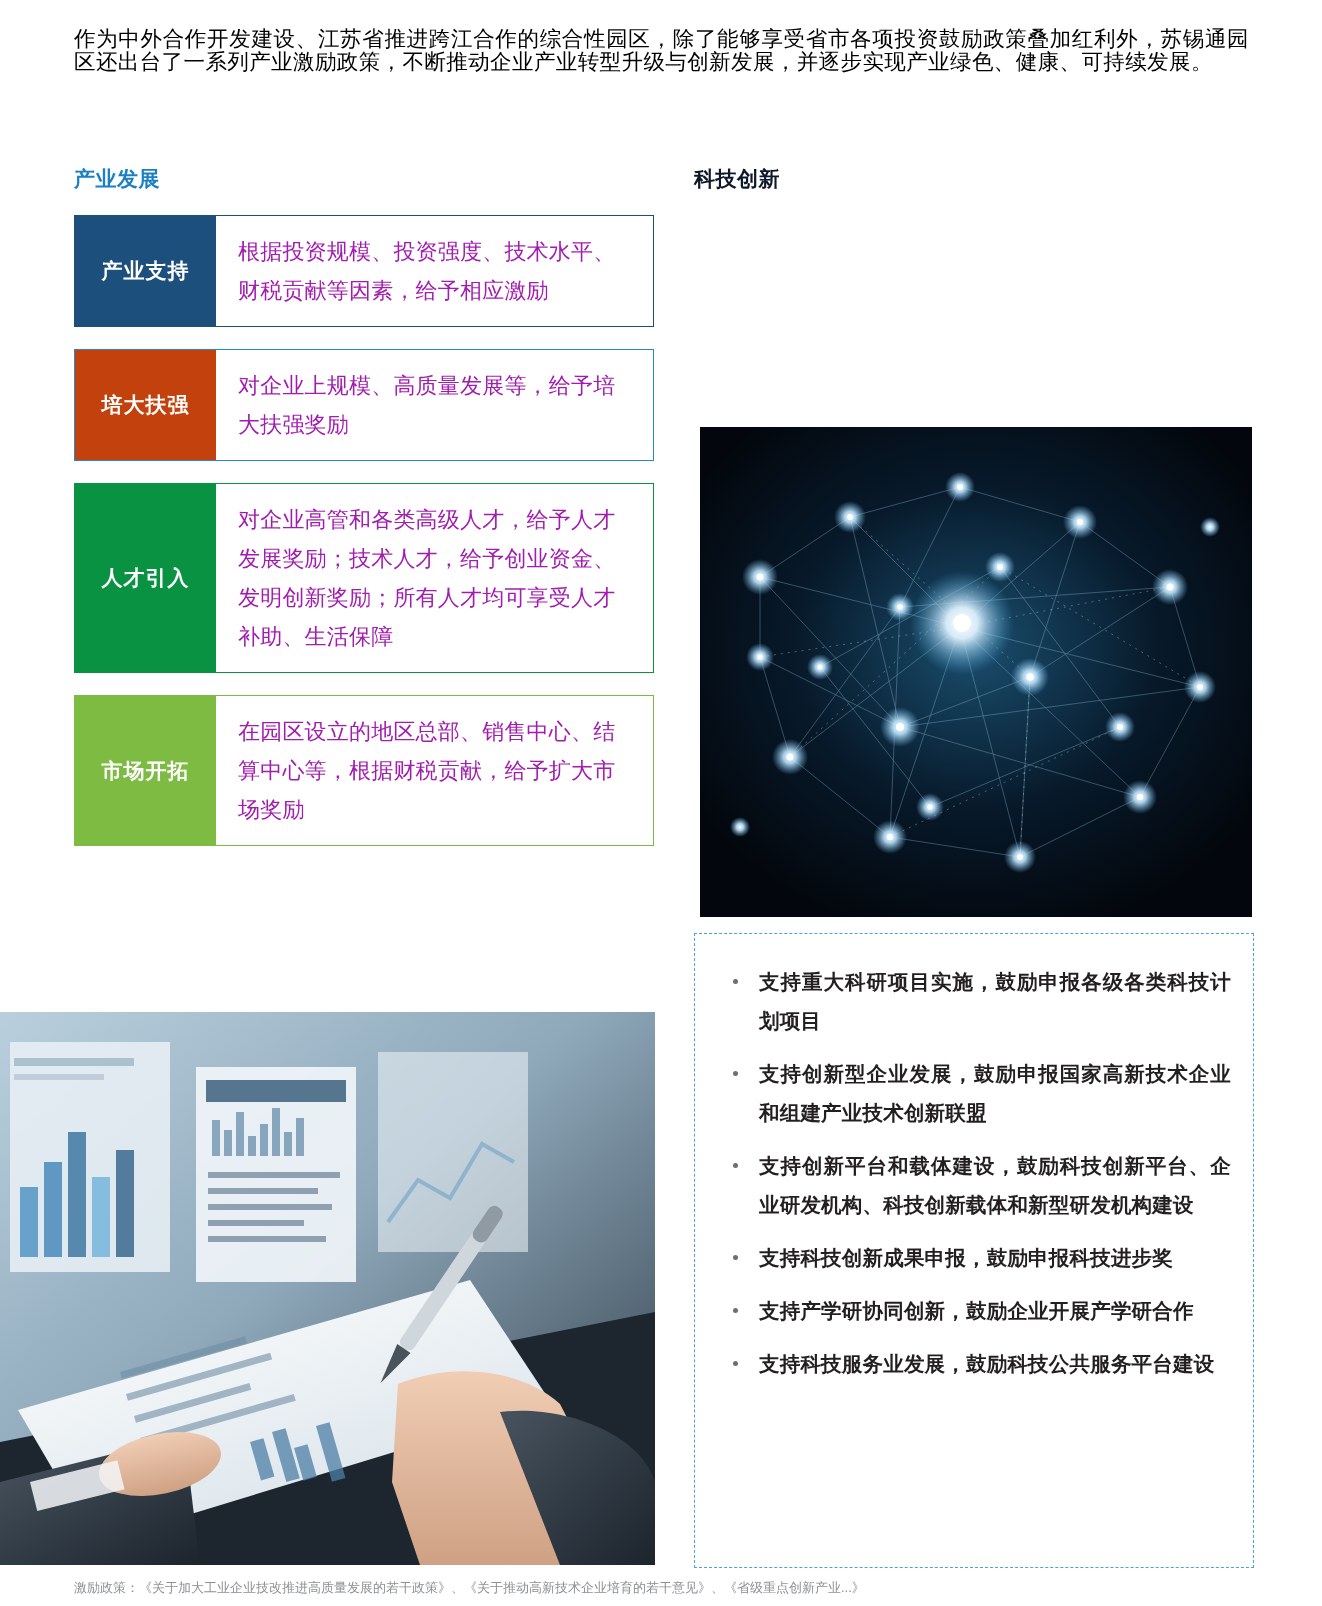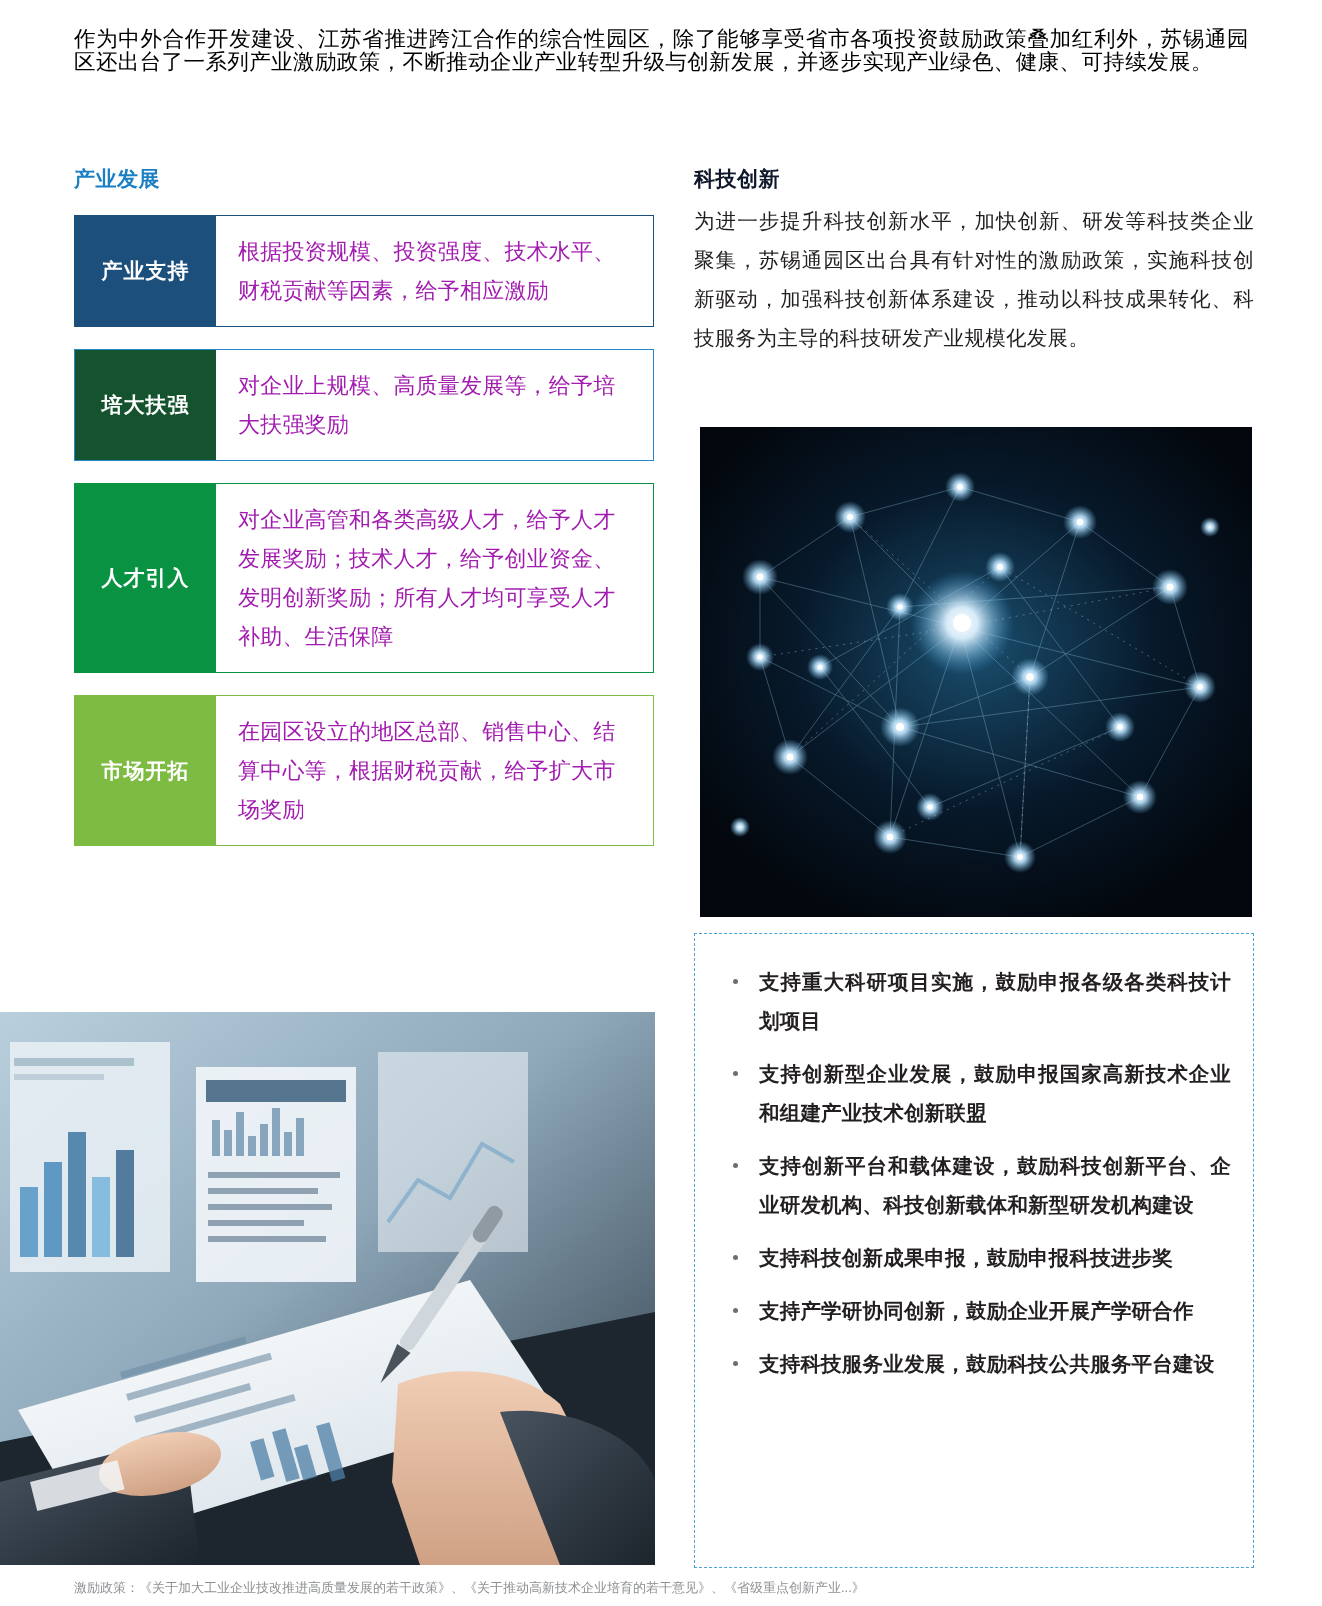--- a/index.html
+++ b/index.html
@@ -93,21 +93,21 @@
     padding: 16px 18px 16px 22px;
     font-size: 22px;
     line-height: 39px;
     letter-spacing: 0.2px;
     color: #a21caf;
     box-sizing: border-box;
   }
   .card.c1 { border-color: #1d4f7c; }
   .card.c1 .tag { background: #1d4f7c; }
   .card.c2 { border-color: #2389ca; }
-  .card.c2 .tag { background: #14532d; }
+  .card.c2 .tag { background: #c2410c; }
   .card.c3 { border-color: #0a9243; }
   .card.c3 .tag { background: #0a9243; }
   .card.c4 { border-color: #7dbb42; }
   .card.c4 .tag { background: #7dbb42; }
 
   .card.c1 { min-height: 98px; }
   .card.c2 { min-height: 98px; }
   .card.c3 { min-height: 176px; }
   .card.c4 { min-height: 137px; }
 
@@ -294,21 +294,20 @@
         <rect x="404" y="180" width="16" height="170" rx="7" fill="#cfd6dc"></rect>
         <rect x="404" y="180" width="16" height="40" rx="7" fill="#8f9aa3"></rect>
         <polygon points="404,350 420,350 412,392" fill="#4a535b"></polygon>
       </g>
       <rect x="30" y="470" width="90" height="30" fill="#f3f6f8" opacity="0.85" transform="rotate(-14 30 470)"></rect>
     </svg>
   </div>
 
   <div class="col-right">
     <div class="section-title blue2">科技创新</div>
-    <div class="section-body">为进一步提升科技创新水平，加快创新、研发等科技类企业聚集，苏锡通园区出台具有针对性的激励政策，实施科技创新驱动，加强科技创新体系建设，推动以科技成果转化、科技服务为主导的科技研发产业规模化发展。</div>
   </div>
 
   <div class="photo-right">
     <svg width="552" height="490" viewBox="0 0 552 490" preserveAspectRatio="xMidYMid slice" aria-hidden="true">
       <defs>
         <radialGradient id="glowBig" cx="50%" cy="45%" r="60%">
           <stop offset="0%" stop-color="#1a4e6e"></stop>
           <stop offset="55%" stop-color="#07192a"></stop>
           <stop offset="100%" stop-color="#03070d"></stop>
         </radialGradient>

